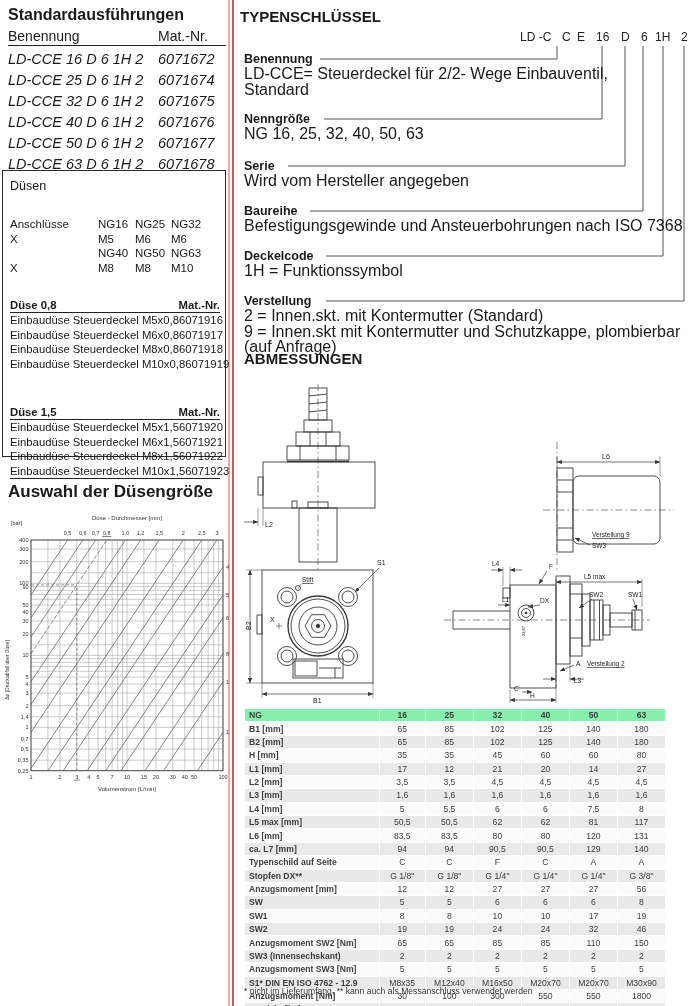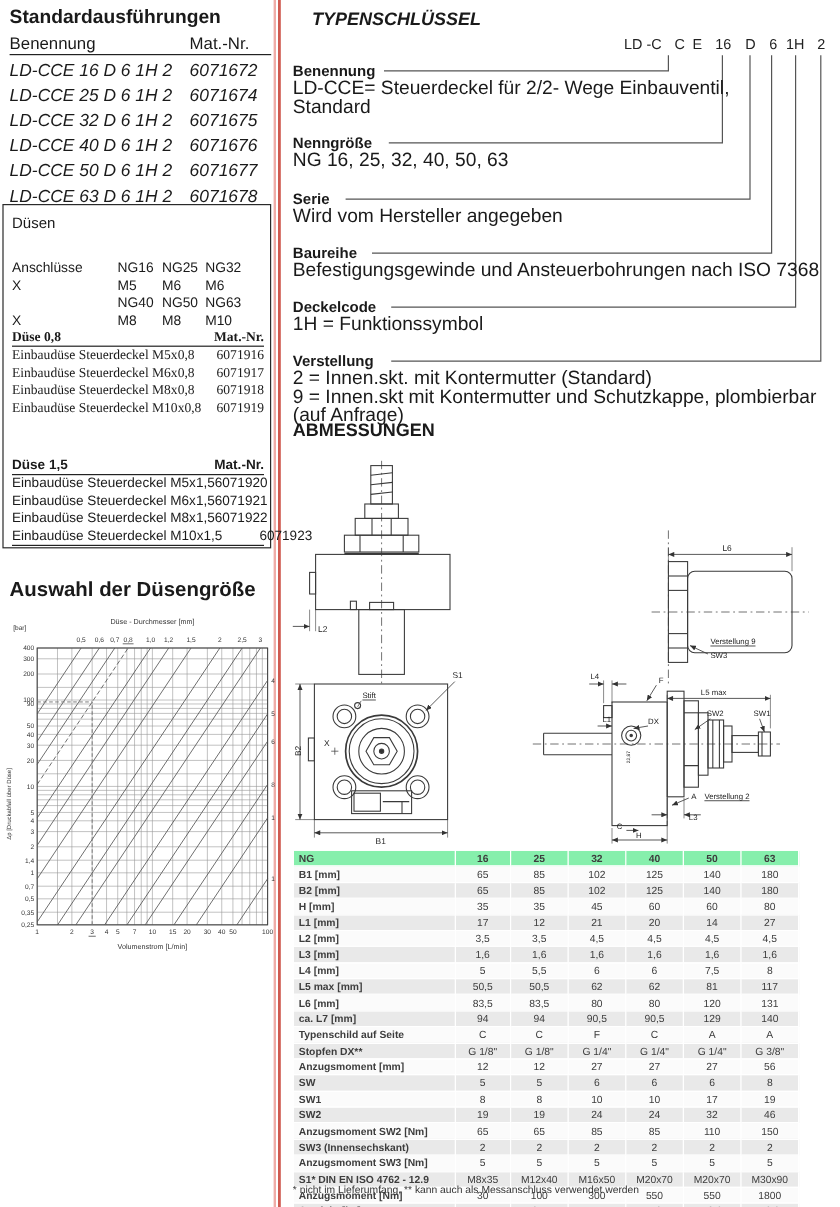--- a/index.html
+++ b/index.html
@@ -19,21 +19,21 @@
   .std-row{display:flex;height:21px;align-items:flex-end;font-style:italic;}
   .std-row span:first-child{width:150px;white-space:nowrap;}
   
   .duesen-box{left:2px;top:170px;width:222px;height:285px;border:1.5px solid #2a2a2a;font-size:11.5px;}
   .duesen-inner{position:absolute;left:7px;top:8px;right:5px;}
   .ans-grid{display:grid;grid-template-columns:88px 37px 36px 44px;line-height:14.5px;}
   .b{font-weight:normal;}
   .d-table{width:100%;font-size:11.3px;margin-top:0;}
   .d-head{display:flex;justify-content:space-between;border-bottom:1.5px solid #222;font-weight:bold;padding-bottom:1px;}
   .d-row{display:flex;justify-content:space-between;height:14.5px;align-items:center;white-space:nowrap;}
-  .d-end{border-bottom:1.5px solid #222;gap:31px;}
+  .d-end{border-bottom:1.5px solid #222;}
   
   .ts-section h3{font-size:12.5px;font-weight:bold;}
   .ts-section p{font-size:16px;line-height:15.5px;}
   .code-char{position:absolute;top:30px;font-size:12px;color:#222;white-space:nowrap;}
   
   .dim-table{left:244px;top:708px;border-collapse:collapse;width:422px;font-size:8.6px;color:#3d3d3d;}
   .dim-table th,.dim-table td{border:1px solid #fff;padding:1.2px 4px;height:10px;}
   .dim-table thead th{background:#86efac;font-weight:bold;}
   .dim-table tbody tr:nth-child(even){background:#e9e9e9;}
   .dim-table tbody tr:nth-child(odd){background:#fbfbfb;}
@@ -102,21 +102,21 @@
           <span class="b"></span>
           <span class="b">NG40</span>
           <span class="b">NG50</span>
           <span class="b">NG63</span>
           <span class="b">X</span>
           <span>M8</span>
           <span>M8</span>
           <span>M10</span>
         </div>
       <div id="duese-tables">
-          <div class="d-table" style=" font-family: Liberation Serif, serif;">
+          <div class="d-table" style="margin-top: 24px;">
             <div class="d-head">
               <span>Düse 0,8</span>
               <span>Mat.-Nr.</span>
             </div>
             <div class="d-row">
               <span>Einbaudüse Steuerdeckel M5x0,8</span>
               <span>6071916</span>
             </div>
             <div class="d-row">
               <span>Einbaudüse Steuerdeckel M6x0,8</span>
@@ -279,21 +279,21 @@
       <text x="191.1011204162578" y="268.6966387512266" font-size="5.5" fill="#333" text-anchor="middle">50</text>
       <text x="220" y="268.6966387512266" font-size="5.5" fill="#333" text-anchor="middle">100</text>
       <line x1="73.8036404530876" y1="260.6966387512266" x2="73.8036404530876" y2="74.95221979481626" stroke="#777" stroke-width="0.8" stroke-dasharray="3 2"></line>
       <line x1="28" y1="74.95221979481626" x2="73.8036404530876" y2="74.95221979481626" stroke="#777" stroke-width="0.8" stroke-dasharray="3 2"></line>
       <text x="8" y="15" font-size="5.5" fill="#333" text-anchor="start">[bar]</text>
       <text x="124" y="10" font-size="6" fill="#333" text-anchor="middle">Düse - Durchmesser [mm]</text>
       <text x="124" y="280.6966387512266" font-size="6" fill="#333" text-anchor="middle">Volumenstrom [L/min]</text>
       <text x="6" y="160" font-size="5" fill="#333" text-anchor="middle" transform="rotate(-90 6 160)">Δp [Druckabfall über Düse]</text>
     </svg>
 
-  <h2 class="abs title-md" style="left:260px;top:8px;font-style:italic;">TYPENSCHLÜSSEL</h2>
+  <h2 class="abs title-md" style="left:240px;top:8px;">TYPENSCHLÜSSEL</h2>
   <div id="code-row"></div>
   <div id="ts-sections"></div>
 
   <svg class="abs" style="left:240px;top:0;pointer-events:none;" width="460" height="345">
     <g stroke="#555" stroke-width="1" fill="none">
       <path d="M80,59 H317 V46"></path>
       <path d="M84,119 H362 V46"></path>
       <path d="M48,166 H385 V46"></path>
       <path d="M70,211 H403 V46"></path>
       <path d="M86,256 H423 V46"></path>

